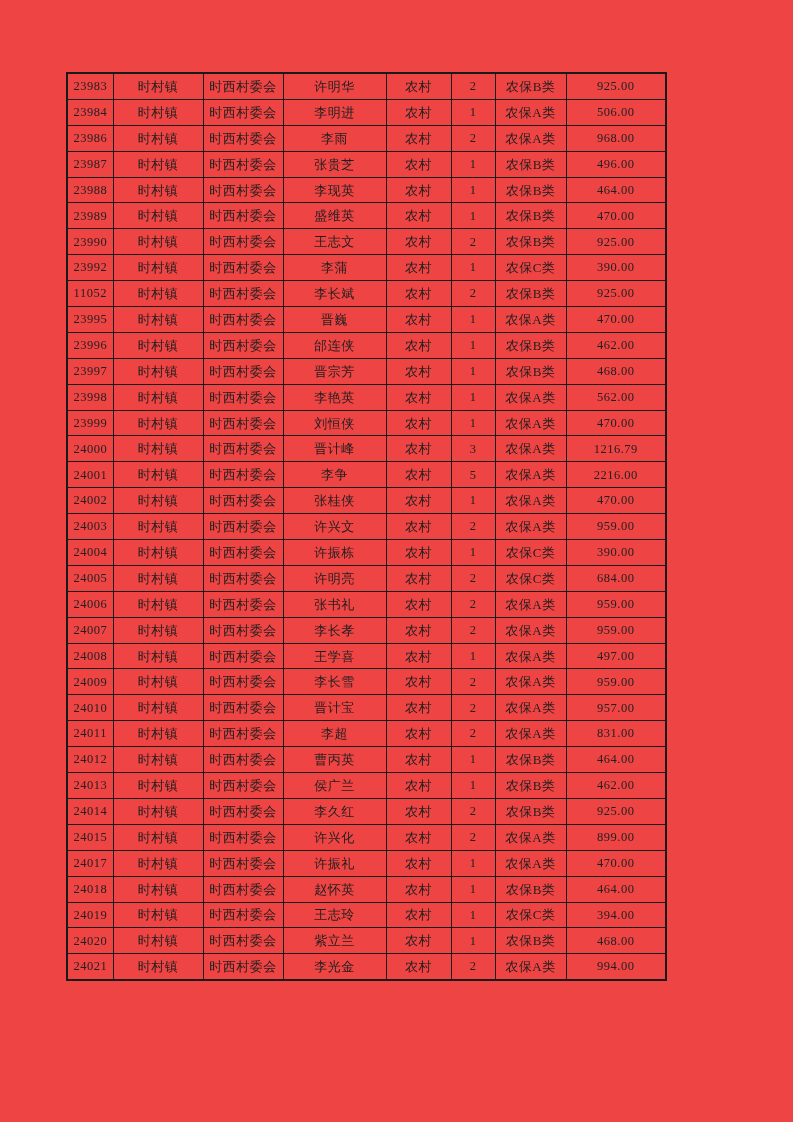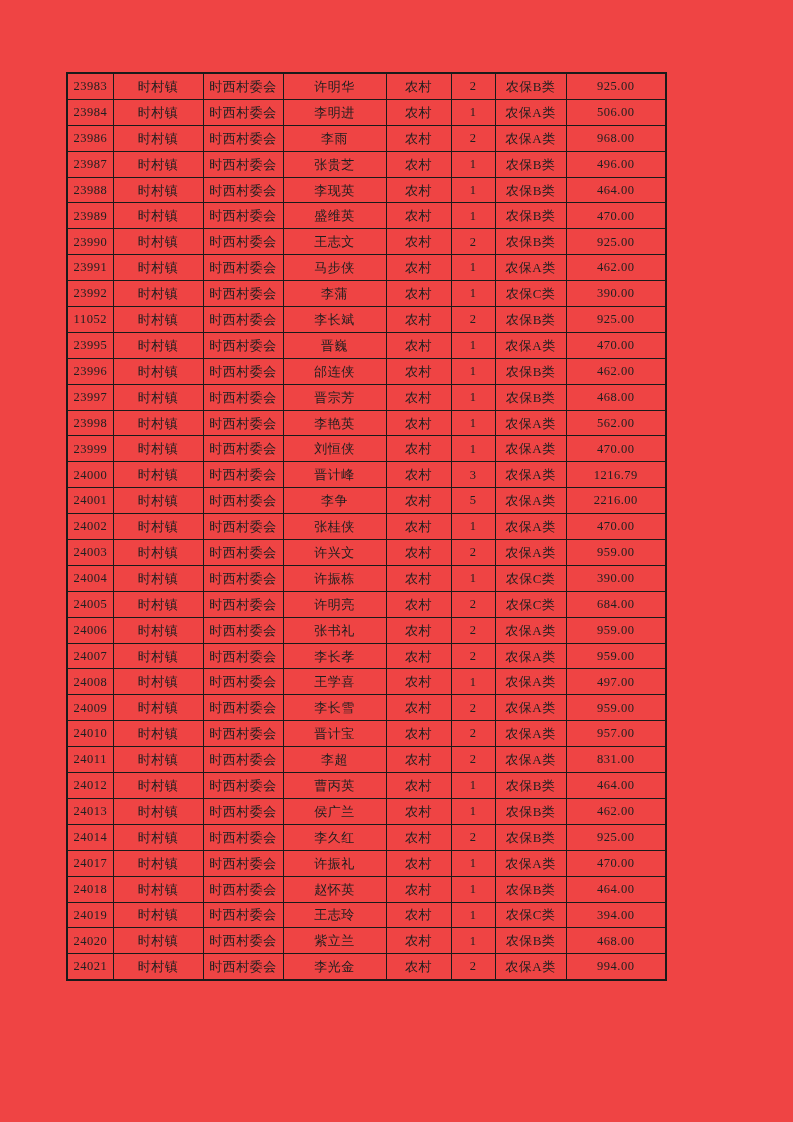--- a/index.html
+++ b/index.html
@@ -135,30 +135,20 @@
     <td class="num">23990</td>
     <td>时村镇</td>
     <td>时西村委会</td>
     <td>王志文</td>
     <td>农村</td>
     <td class="num">2</td>
     <td>农保B类</td>
     <td class="num">925.00</td>
   </tr>
 
-  <tr>
-    <td class="num">23991</td>
-    <td>时村镇</td>
-    <td>时西村委会</td>
-    <td>马步侠</td>
-    <td>农村</td>
-    <td class="num">1</td>
-    <td>农保A类</td>
-    <td class="num">462.00</td>
-  </tr>
 
   <tr>
     <td class="num">23992</td>
     <td>时村镇</td>
     <td>时西村委会</td>
     <td>李蒲</td>
     <td>农村</td>
     <td class="num">1</td>
     <td>农保C类</td>
     <td class="num">390.00</td>
@@ -389,20 +379,30 @@
     <td class="num">24014</td>
     <td>时村镇</td>
     <td>时西村委会</td>
     <td>李久红</td>
     <td>农村</td>
     <td class="num">2</td>
     <td>农保B类</td>
     <td class="num">925.00</td>
   </tr>
 
+  <tr>
+    <td class="num">24015</td>
+    <td>时村镇</td>
+    <td>时西村委会</td>
+    <td>许兴化</td>
+    <td>农村</td>
+    <td class="num">2</td>
+    <td>农保A类</td>
+    <td class="num">899.00</td>
+  </tr>
 
 
   <tr>
     <td class="num">24017</td>
     <td>时村镇</td>
     <td>时西村委会</td>
     <td>许振礼</td>
     <td>农村</td>
     <td class="num">1</td>
     <td>农保A类</td>

